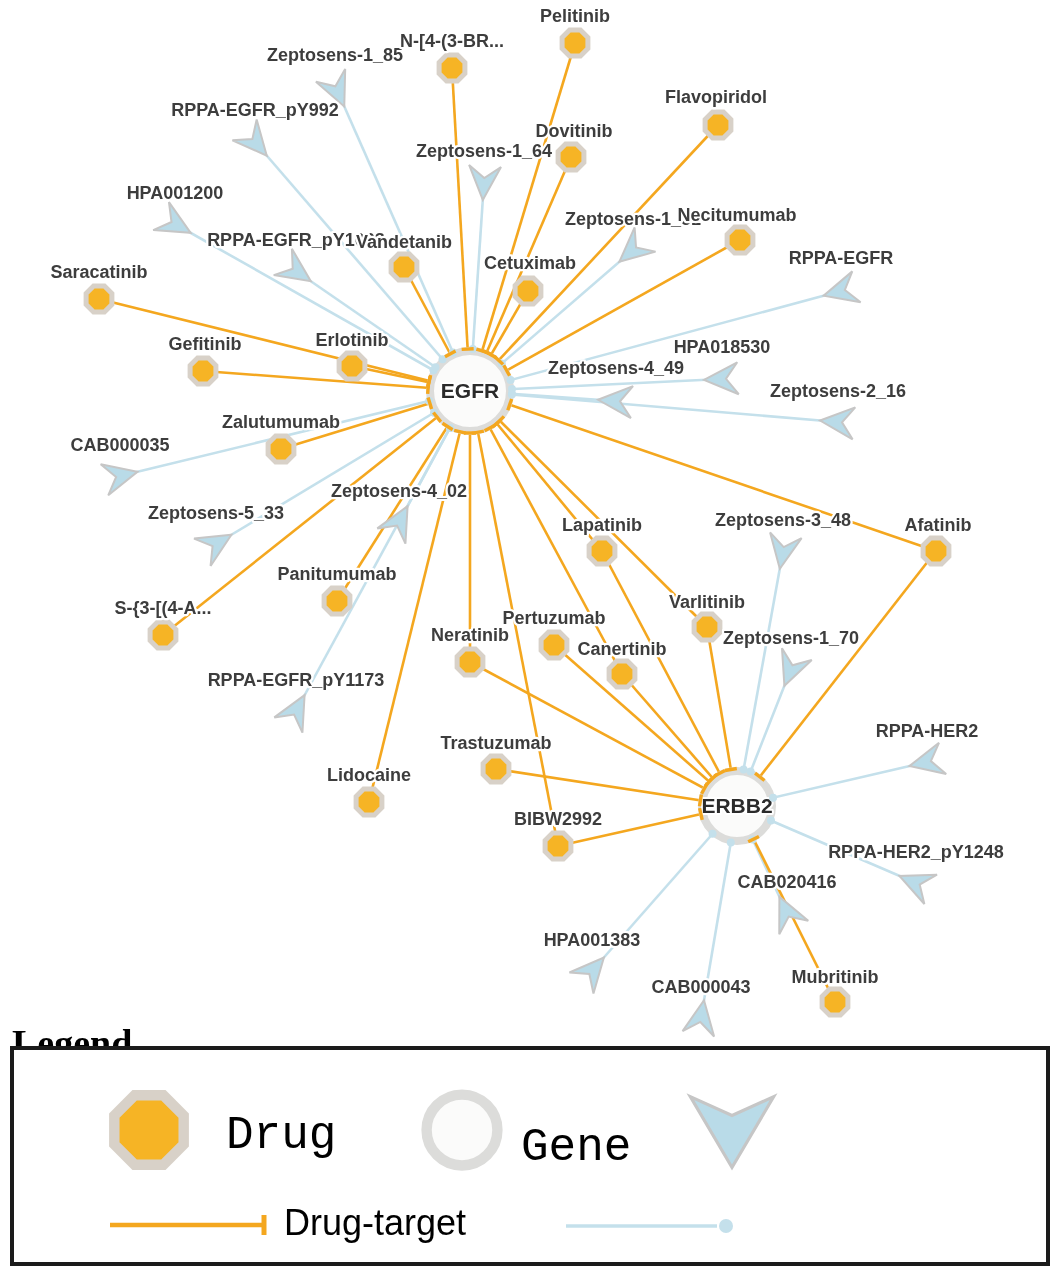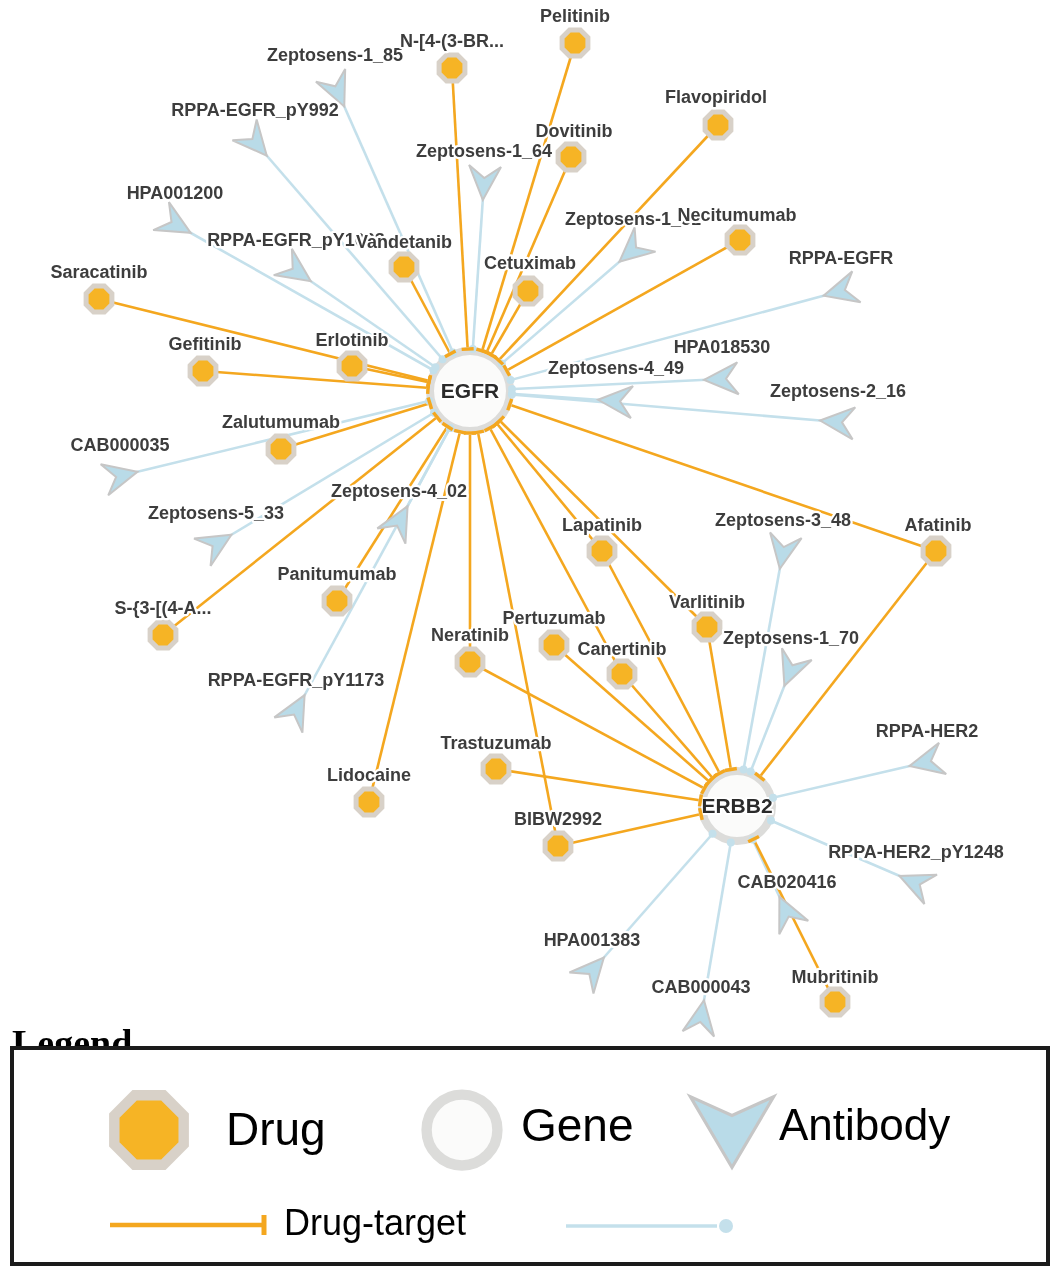--- a/index.html
+++ b/index.html
@@ -8,21 +8,21 @@
   #net{position:absolute;left:0;top:0;}
   .node-label{font-family:"Liberation Sans",sans-serif;font-weight:700;font-size:18px;
               fill:#3d3d3d;stroke:#ffffff;stroke-width:4.5px;paint-order:stroke;stroke-linejoin:round;}
   .gene-label{font-family:"Liberation Sans",sans-serif;font-weight:700;font-size:21px;
               fill:#2b2b2b;stroke:#ffffff;stroke-width:4px;paint-order:stroke;stroke-linejoin:round;}
   .legend-title{position:absolute;left:12px;top:994px;font-family:"Liberation Serif",serif;
                 font-weight:700;font-size:38px;color:#000;margin-top:27px;}
   .legend-box{position:absolute;left:10px;top:1046px;width:1032px;height:212px;
               border:4px solid #1b1b1b;background:#ffffff;}
   .lg{position:absolute;}
-  .lg-label{position:absolute;font-family:Liberation Sans, sans-serif;font-size:46px;color:#000;}
+  .lg-label{position:absolute;font-family:Liberation Mono, monospace;font-size:46px;color:#000;margin-top:8px;}
   .lg-edge-label{position:absolute;font-family:Liberation Sans, sans-serif;font-size:36px;color:#000;}
 </style>
 </head>
 <body>
 
 <div class="stage">
 
   <svg id="net" width="1059" height="1040" viewBox="0 0 1059 1040">
       <g>
         <line x1="470" y1="391" x2="337" y2="90" stroke="#C4E0EB" stroke-width="2.6"></line>
@@ -237,26 +237,25 @@
   <div class="legend-box">
 
     <svg class="lg" style="left:85px;top:30px" width="100" height="100" viewBox="0 0 96 96">
       <polygon points="81.3,34.2 81.3,61.8 61.8,81.3 34.2,81.3 14.7,61.8 14.7,34.2 34.2,14.7 61.8,14.7" style="fill:var(--drug-fill);stroke:var(--drug-ring);stroke-width:10"></polygon>
     </svg>
     <div class="lg-label" style="left:212px;top:52px">Drug</div>
 
     <svg class="lg" style="left:398px;top:30px" width="100" height="100" viewBox="0 0 96 96">
       <circle cx="48" cy="48" r="34" style="fill:var(--gene-fill);stroke:var(--gene-ring);stroke-width:10"></circle>
     </svg>
-    <div class="lg-label" style="left:507px;top:48px">Gene</div>
+    <div class="lg-label" style="left:507px;top:64px">Gene</div>
 
     <svg class="lg" style="left:668px;top:34px" width="100" height="92" viewBox="0 0 96 88">
       <path d="M 8 12 L 48 80 L 88 12 L 48 30 Z" style="fill:var(--antibody-fill);stroke:var(--antibody-stroke);stroke-width:3"></path>
     </svg>
-    <div class="lg-label" style="left:765px;top:50px;font-size:44px">Antibody</div>
 
     <svg class="lg" style="left:92px;top:162px" width="175" height="26" viewBox="0 0 175 26">
       <line x1="4" y1="13" x2="158" y2="13" style="stroke:var(--drug-edge);stroke-width:4.5"></line>
       <line x1="158" y1="3" x2="158" y2="23" style="stroke:var(--drug-edge);stroke-width:5"></line>
     </svg>
     <div class="lg-edge-label" style="left:270px;top:152px">Drug-target</div>
 
     <svg class="lg" style="left:548px;top:163px" width="175" height="26" viewBox="0 0 175 26">
       <line x1="4" y1="13" x2="155" y2="13" style="stroke:var(--antibody-edge);stroke-width:3.5"></line>
       <circle cx="164" cy="13" r="7" style="fill:var(--antibody-edge)"></circle>

